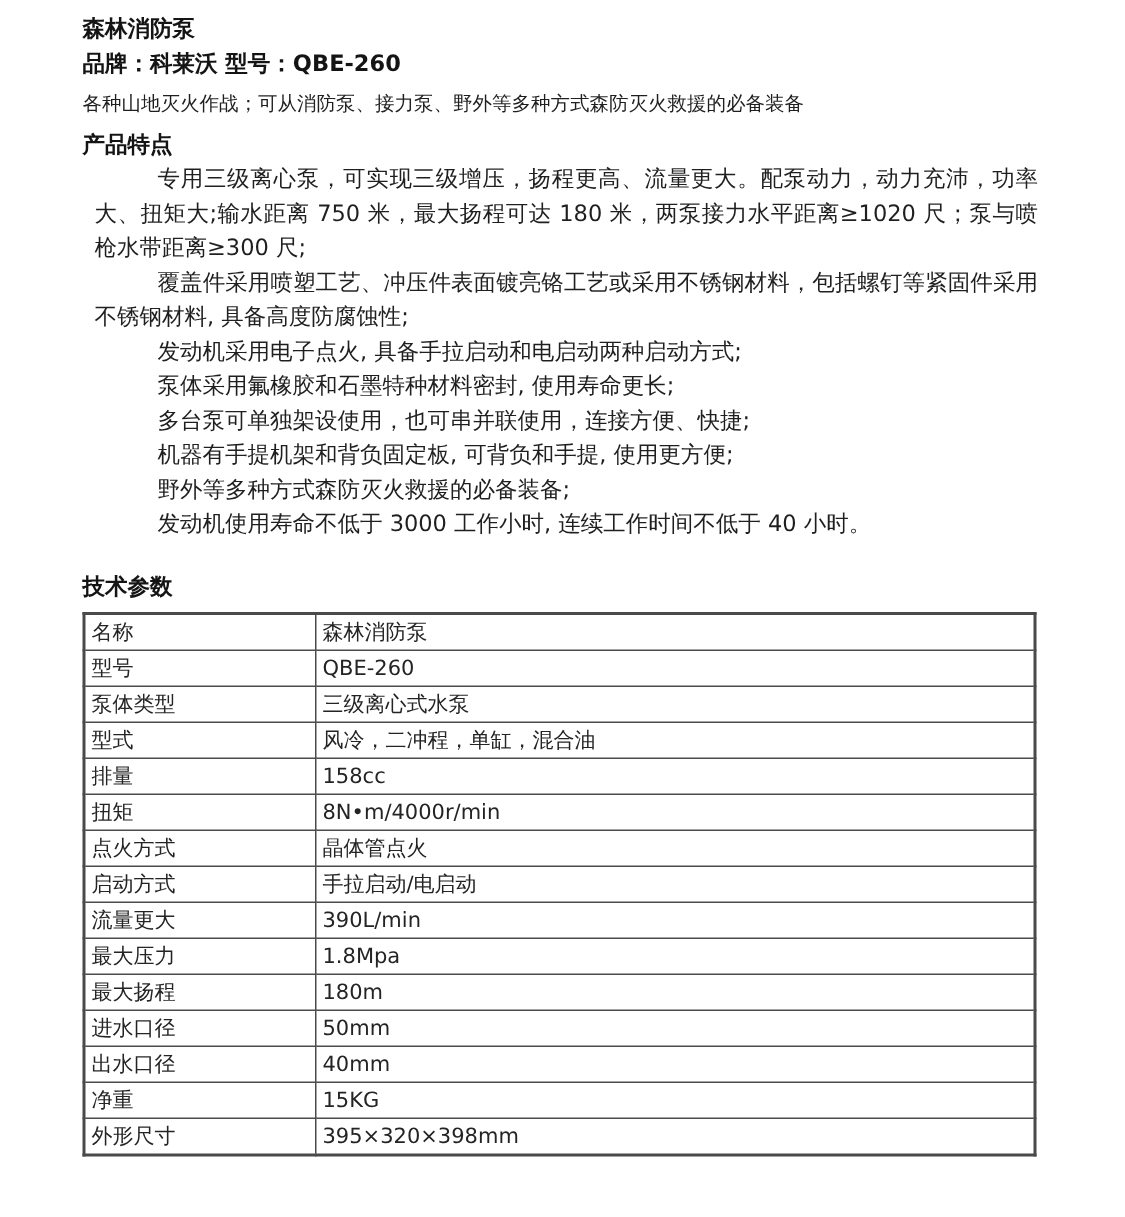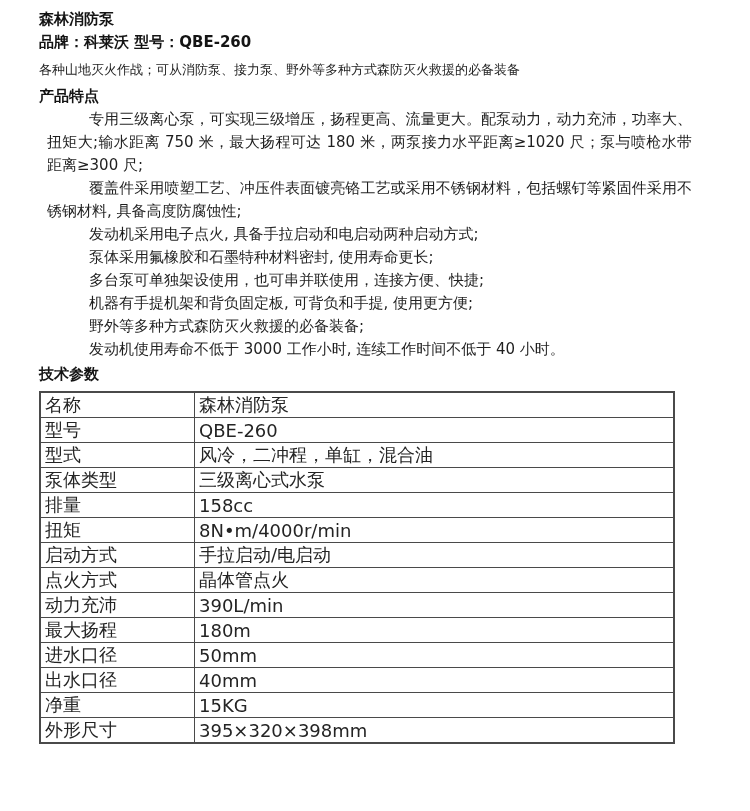--- a/index.html
+++ b/index.html
@@ -8,21 +8,21 @@
     background: #ffffff;
   }
   body {
     width: 750px;
     height: 811px;
     font-family: "DejaVu Sans", "Liberation Sans", sans-serif;
     color: #1f1f1f;
     overflow: hidden;
   }
   .doc {
-    padding: 8px 58px 0 39px;
+    padding: 8px 58px 0 55px;
   }
   .b {
     font-weight: bold;
     font-size: 15px;
     line-height: 23px;
     color: #141414;
   }
   .brand-line span { white-space: pre; }
   .usage-text {
     font-size: 13px;
@@ -30,31 +30,31 @@
     margin: 4px 0 2px 0;
   }
   .sec-features { margin-top: 4px; }
   .features p {
     font-size: 15px;
     line-height: 23px;
     margin: 0 0 0 8px;
     text-indent: 42px;
     text-align: justify;
   }
-  .sec-specs { margin-top: 2px; margin-bottom: 5px; }
+  .sec-specs { margin-top: 19px; margin-bottom: 5px; }
   table.specs {
     border-collapse: collapse;
     width: 636px;
     table-layout: fixed;
     border: 2px solid #4a4a4a;
   }
   table.specs td {
     border: 1px solid #4a4a4a;
     height: 23px;
-    font-size: 18px;
+    font-size: 14px;
     padding: 0 0 0 4px;
     vertical-align: middle;
     overflow: hidden;
     white-space: nowrap;
     color: #242424;
   }
   td.k { width: 149px; }
 </style>
 </head>
 <body>
@@ -87,46 +87,50 @@
     <tbody>
       <tr>
           <td class="k">名称</td>
           <td class="v">森林消防泵</td>
         </tr>
       <tr>
           <td class="k">型号</td>
           <td class="v">QBE-260</td>
         </tr>
       <tr>
+          <td class="k">泵体类型</td>
+          <td class="v">三级离心式水泵</td>
+        </tr>
+      <tr>
           <td class="k">型式</td>
           <td class="v">风冷，二冲程，单缸，混合油</td>
-        </tr>
-      <tr>
-          <td class="k">泵体类型</td>
-          <td class="v">三级离心式水泵</td>
         </tr>
       <tr>
           <td class="k">排量</td>
           <td class="v">158cc</td>
         </tr>
       <tr>
           <td class="k">扭矩</td>
           <td class="v">8N•m/4000r/min</td>
         </tr>
       <tr>
+          <td class="k">点火方式</td>
+          <td class="v">晶体管点火</td>
+        </tr>
+      <tr>
           <td class="k">启动方式</td>
           <td class="v">手拉启动/电启动</td>
         </tr>
       <tr>
-          <td class="k">点火方式</td>
-          <td class="v">晶体管点火</td>
+          <td class="k">流量更大</td>
+          <td class="v">390L/min</td>
         </tr>
       <tr>
-          <td class="k">动力充沛</td>
-          <td class="v">390L/min</td>
+          <td class="k">最大压力</td>
+          <td class="v">1.8Mpa</td>
         </tr>
       <tr>
           <td class="k">最大扬程</td>
           <td class="v">180m</td>
         </tr>
       <tr>
           <td class="k">进水口径</td>
           <td class="v">50mm</td>
         </tr>
       <tr>

